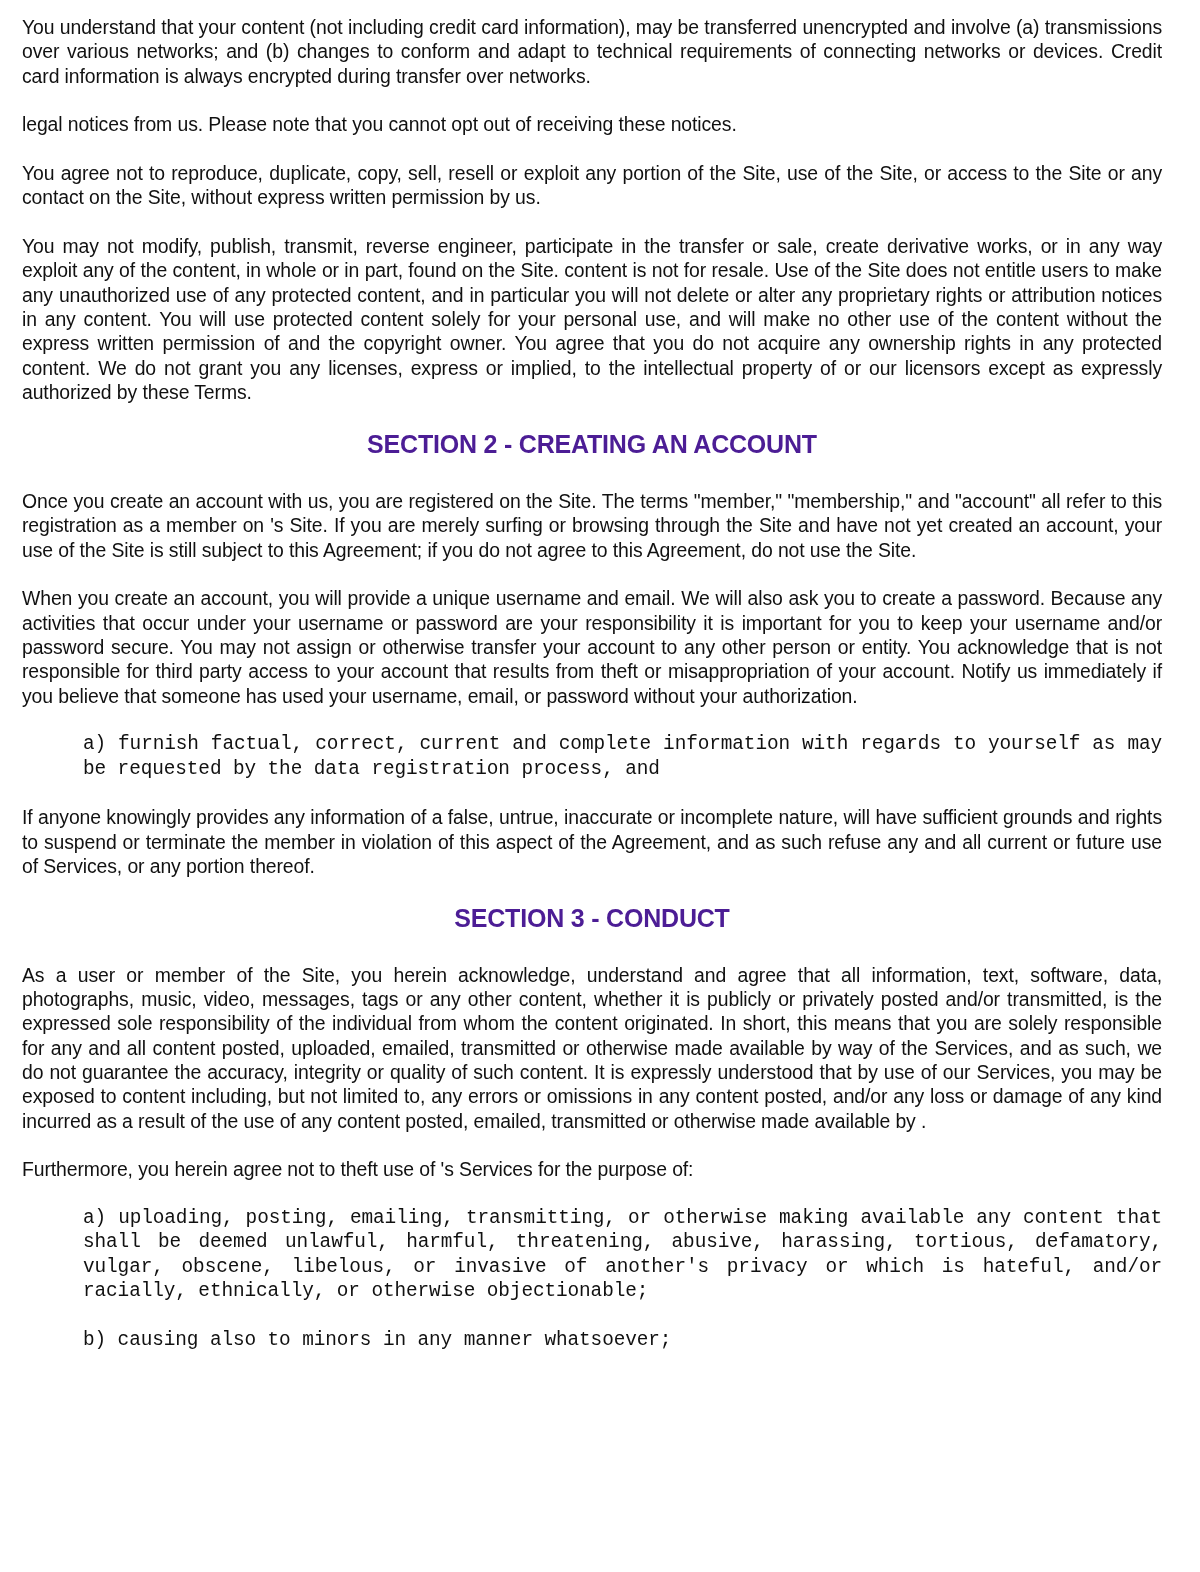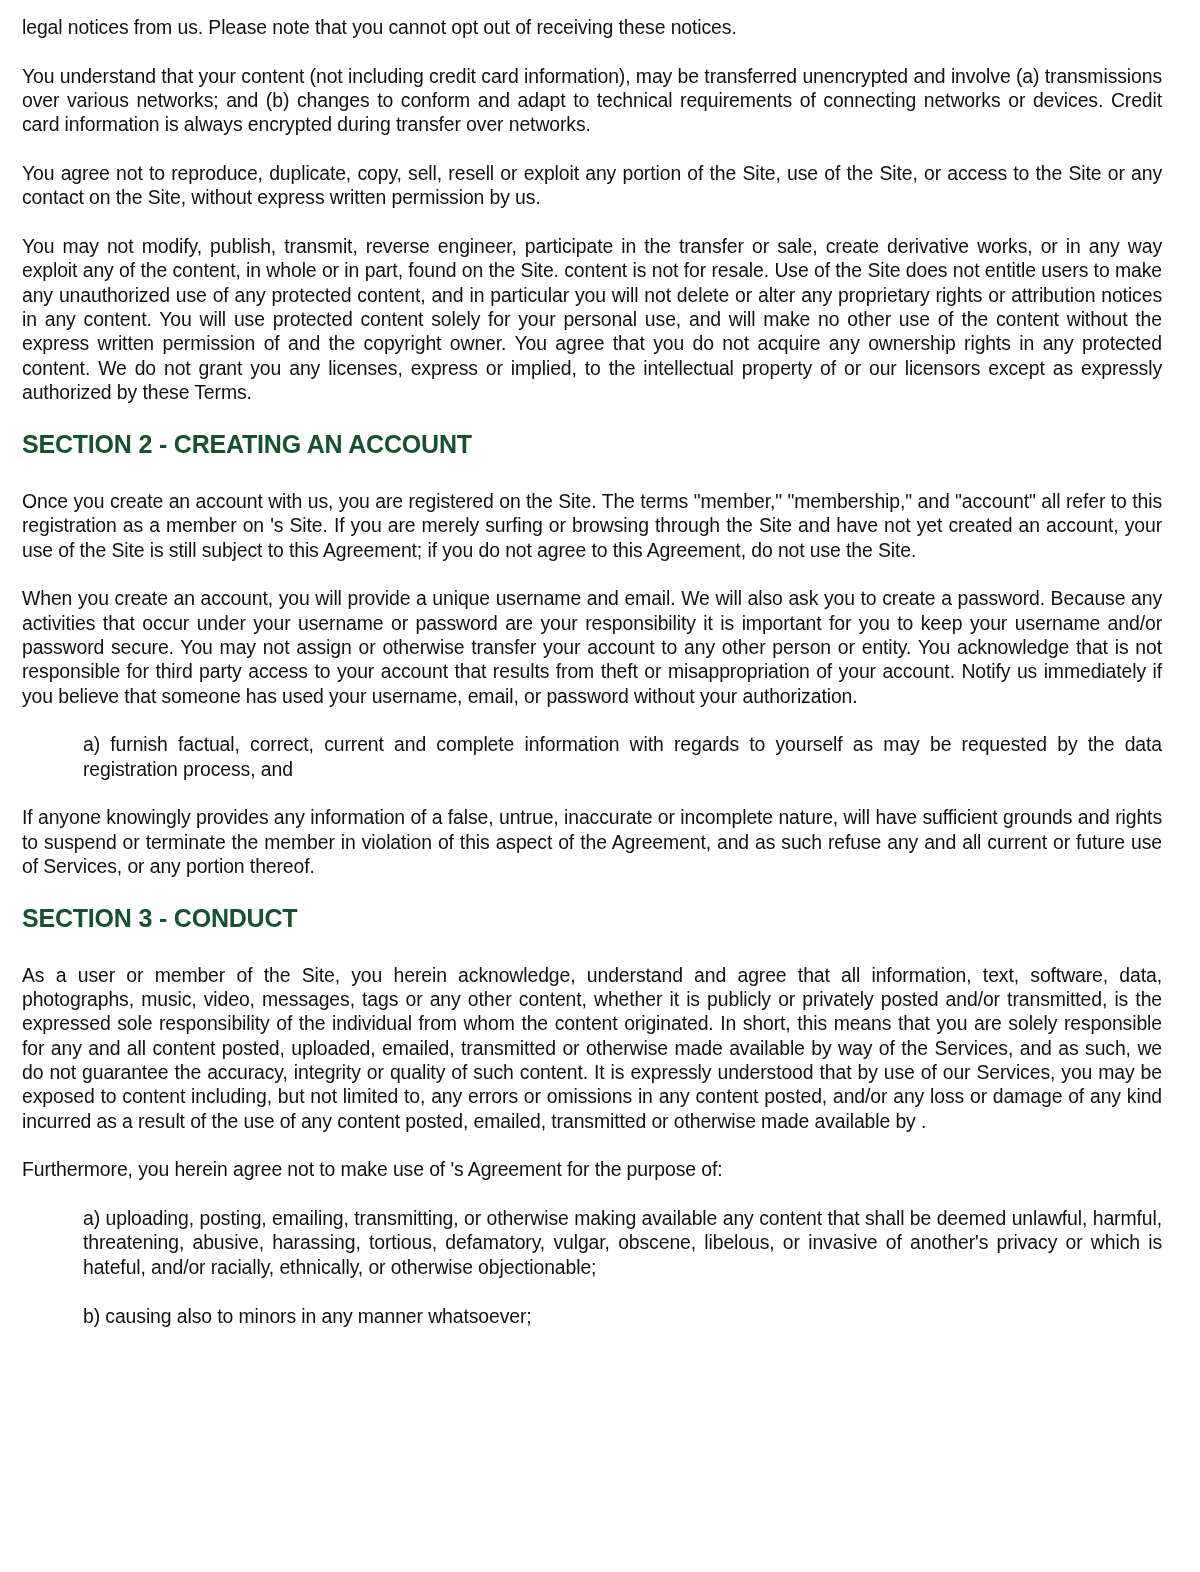--- a/index.html
+++ b/index.html
@@ -26,45 +26,47 @@
       text-align: justify;
       margin: 0 0 24.35px 0;
       letter-spacing: -0.1px;
     }
     .list-item {
       font-size: 19.4px;
       line-height: 24.35px;
       text-align: justify;
       margin: 0 0 24.35px 61px;
       letter-spacing: -0.1px;
+      font-family: Liberation Mono, monospace;
     }
     .heading {
       font-size: 25px;
       font-weight: bold;
       line-height: 30px;
       margin: 4px 0 30px 0;
-      color: #14532d;
+      color: #4c1d95;
       letter-spacing: -0.2px;
+      text-align: center;
     }
   </style>
 </head>
 <body>
 
 <div class="doc">
 
+  <p class="para">You understand that your content (not including credit card information), may be transferred unencrypted and involve (a) transmissions over various networks; and (b) changes to conform and adapt to technical requirements of connecting networks or devices. Credit card information is always encrypted during transfer over networks.</p>
   <p class="para">legal notices from us. Please note that you cannot opt out of receiving these notices.</p>
-  <p class="para">You understand that your content (not including credit card information), may be transferred unencrypted and involve (a) transmissions over various networks; and (b) changes to conform and adapt to technical requirements of connecting networks or devices. Credit card information is always encrypted during transfer over networks.</p>
   <p class="para">You agree not to reproduce, duplicate, copy, sell, resell or exploit any portion of the Site, use of the Site, or access to the Site or any contact on the Site, without express written permission by us.</p>
   <p class="para">You may not modify, publish, transmit, reverse engineer, participate in the transfer or sale, create derivative works, or in any way exploit any of the content, in whole or in part, found on the Site. content is not for resale. Use of the Site does not entitle users to make any unauthorized use of any protected content, and in particular you will not delete or alter any proprietary rights or attribution notices in any content. You will use protected content solely for your personal use, and will make no other use of the content without the express written permission of and the copyright owner. You agree that you do not acquire any ownership rights in any protected content. We do not grant you any licenses, express or implied, to the intellectual property of or our licensors except as expressly authorized by these Terms.</p>
 
   <h2 class="heading">SECTION 2 - CREATING AN ACCOUNT</h2>
   <p class="para">Once you create an account with us, you are registered on the Site. The terms "member," "membership," and "account" all refer to this registration as a member on 's Site. If you are merely surfing or browsing through the Site and have not yet created an account, your use of the Site is still subject to this Agreement; if you do not agree to this Agreement, do not use the Site.</p>
   <p class="para">When you create an account, you will provide a unique username and email. We will also ask you to create a password. Because any activities that occur under your username or password are your responsibility it is important for you to keep your username and/or password secure. You may not assign or otherwise transfer your account to any other person or entity. You acknowledge that is not responsible for third party access to your account that results from theft or misappropriation of your account. Notify us immediately if you believe that someone has used your username, email, or password without your authorization.</p>
   <p class="list-item">a) furnish factual, correct, current and complete information with regards to yourself as may be requested by the data registration process, and</p>
   <p class="para">If anyone knowingly provides any information of a false, untrue, inaccurate or incomplete nature,  will have sufficient grounds and rights to suspend or terminate the member in violation of this aspect of the Agreement, and as such refuse any and all current or future use of  Services, or any portion thereof.</p>
 
   <h2 class="heading">SECTION 3 - CONDUCT</h2>
   <p class="para">As a user or member of the Site, you herein acknowledge, understand and agree that all information, text, software, data, photographs, music, video, messages, tags or any other content, whether it is publicly or privately posted and/or transmitted, is the expressed sole responsibility of the individual from whom the content originated. In short, this means that you are solely responsible for any and all content posted, uploaded, emailed, transmitted or otherwise made available by way of the Services, and as such, we do not guarantee the accuracy, integrity or quality of such content. It is expressly understood that by use of our Services, you may be exposed to content including, but not limited to, any errors or omissions in any content posted, and/or any loss or damage of any kind incurred as a result of the use of any content posted, emailed, transmitted or otherwise made available by .</p>
-  <p class="para">Furthermore, you herein agree not to make use of 's Agreement for the purpose of:</p>
+  <p class="para">Furthermore, you herein agree not to theft use of 's Services for the purpose of:</p>
   <p class="list-item">a) uploading, posting, emailing, transmitting, or otherwise making available any content that shall be deemed unlawful, harmful, threatening, abusive, harassing, tortious, defamatory, vulgar, obscene, libelous, or invasive of another's privacy or which is hateful, and/or racially, ethnically, or otherwise objectionable;</p>
   <p class="list-item">b) causing also to minors in any manner whatsoever;</p>
 
 </div>
 
 </body></html>

